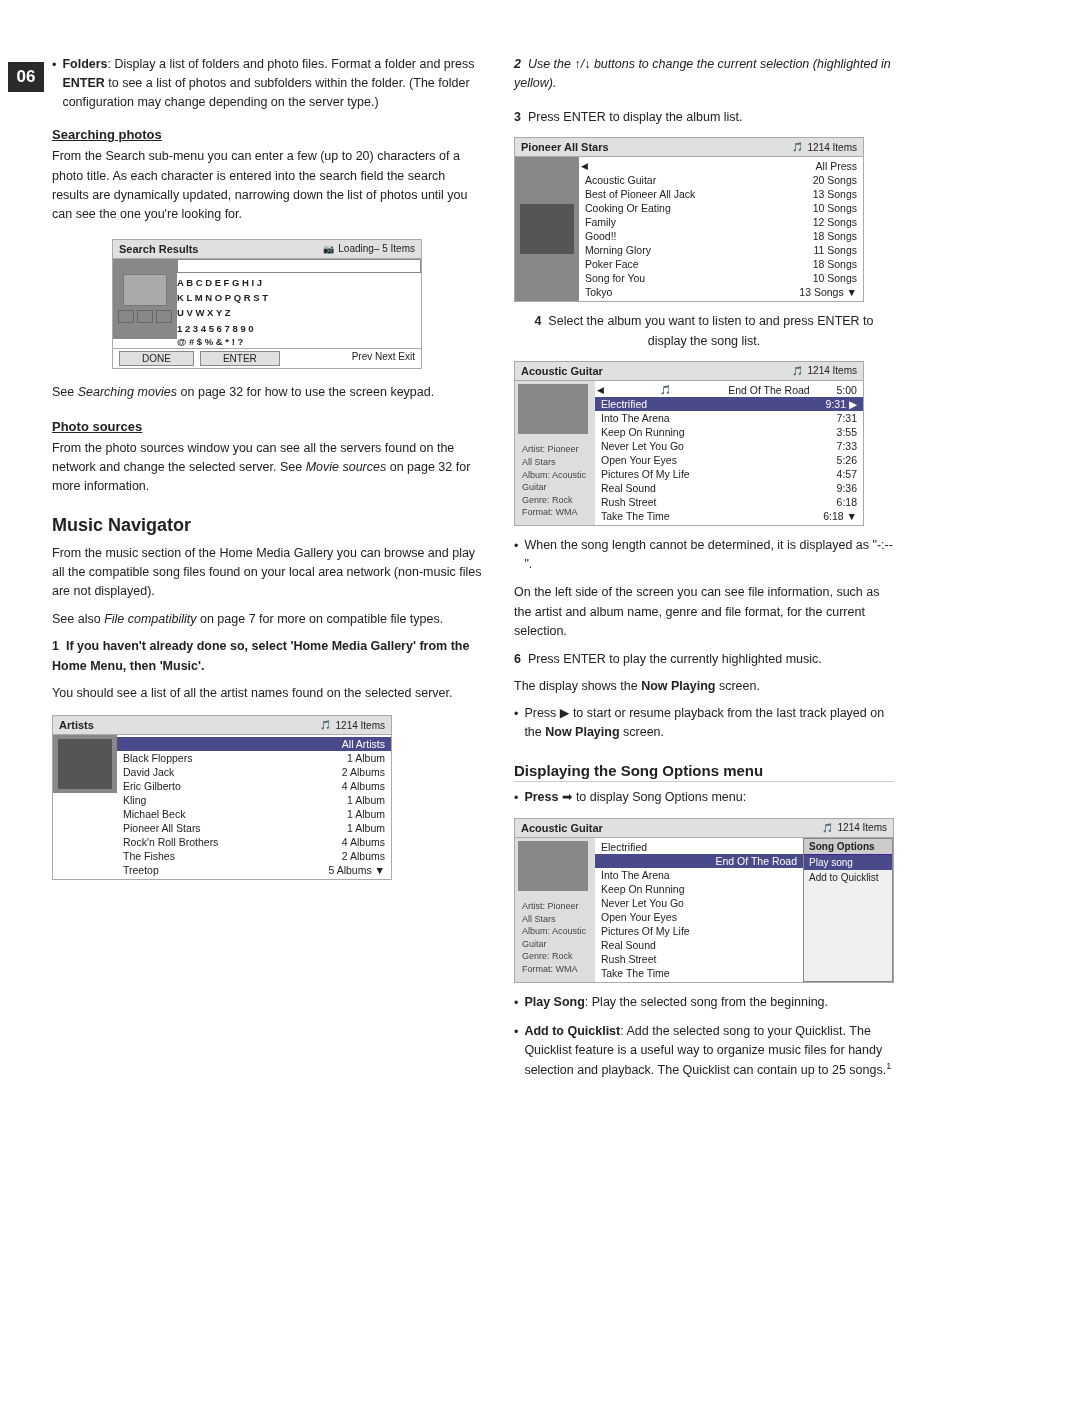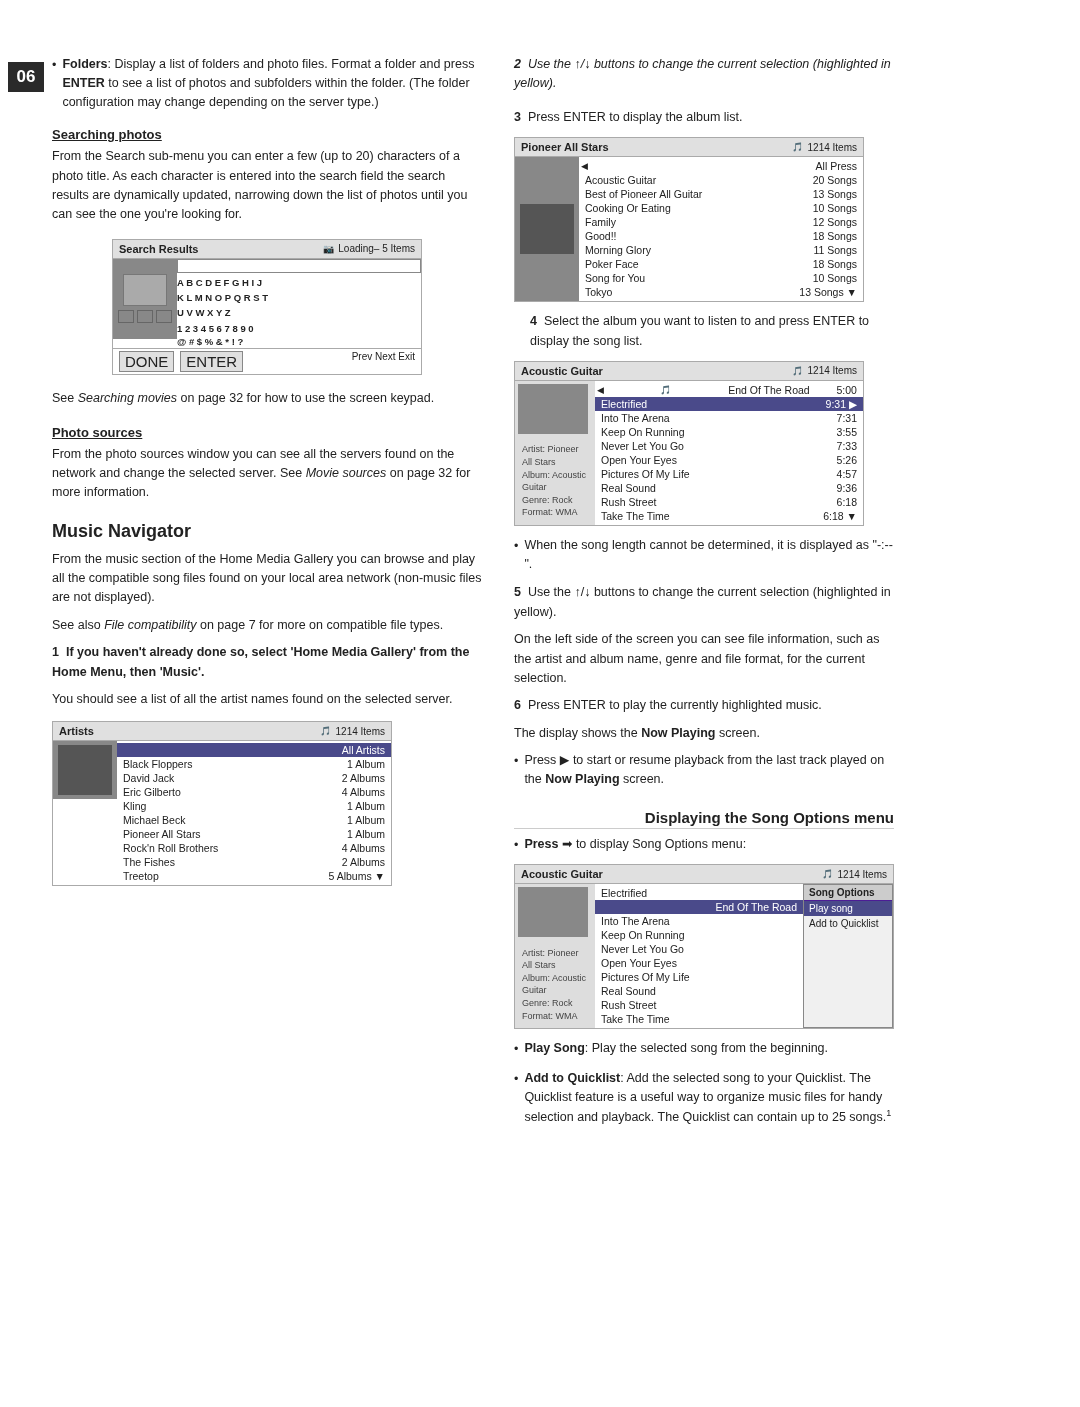--- a/index.html
+++ b/index.html
@@ -212,22 +212,22 @@
       border-top: 1px solid #aaa;
       padding: 2px 6px;
       display: flex;
       justify-content: space-between;
       font-size: 10px;
     }
 
     .search-footer-btn {
       background: #e0e0e0;
       border: 1px solid #888;
-      font-size: 15px;
-      padding: 1px 5px;
+      font-size: 10px;
+      padding: 1px 22px;
     }
 
     
     .artists-screenshot {
       border: 1px solid #aaa;
       background: #fff;
       margin: 12px 0;
       width: 340px;
       font-size: 11px;
     }
@@ -243,21 +243,20 @@
       margin-bottom: 8px;
     }
 
     .sub-section-title {
       font-size: 15px;
       font-weight: bold;
       margin-top: 20px;
       margin-bottom: 6px;
       border-bottom: 1px solid #ccc;
       padding-bottom: 2px;
-      text-align: right;
     }
 
     
     .right-screenshot {
       border: 1px solid #aaa;
       background: #fff;
       margin: 10px 0;
       width: 350px;
       font-size: 11px;
     }
@@ -440,21 +439,21 @@
           </div>
           <div class="screenshot-list">
             <div class="screenshot-list-item" style="padding-left:2px;">
               <span style="font-size:9px;">◀</span>&nbsp;<span>All Press</span>
             </div>
             <div class="screenshot-list-item">
                 <span>Acoustic Guitar</span>
                 <span>20 Songs</span>
               </div>
             <div class="screenshot-list-item">
-                <span>Best of Pioneer All Guitar</span>
+                <span>Best of Pioneer All Jack</span>
                 <span>13 Songs</span>
               </div>
             <div class="screenshot-list-item">
                 <span>Cooking Or Eating</span>
                 <span>10 Songs</span>
               </div>
             <div class="screenshot-list-item">
                 <span>Family</span>
                 <span>12 Songs</span>
               </div>
@@ -475,21 +474,21 @@
                 <span>10 Songs</span>
               </div>
             <div class="screenshot-list-item">
                 <span>Tokyo</span>
                 <span>13 Songs ▼</span>
               </div>
           </div>
         </div>
       </div>
 
-      <div class="body-text" style="margin:10px 16px 8px;">
+      <div class="body-text" style="margin:10px 0 8px;text-align:center;">
         <span class="bold">4</span>&nbsp;&nbsp;<span>Select the album you want to listen to and press ENTER to display the song list.</span>
       </div>
 
       <div class="right-screenshot">
         <div class="screenshot-header">
           <span>Acoustic Guitar</span>
           <span class="screenshot-header-right">
             <span style="font-size:9px;">🎵</span>
             <span>1214 Items</span>
           </span>
@@ -546,23 +545,20 @@
               </div>
           </div>
         </div>
       </div>
 
       <div class="bullet-para" style="margin-top:8px;">
         <span class="bullet-dot">•</span>
         <span>When the song length cannot be determined, it is displayed as "-:--".</span>
       </div>
 
-      <div class="body-text" style="margin-top:10px;">
-        <span class="bold">5</span>&nbsp;&nbsp;<span>Use the ↑/↓ buttons to change the current selection (highlighted in yellow).</span>
-      </div>
       <div class="body-text">On the left side of the screen you can see file information, such as the artist and album name, genre and file format, for the current selection.</div>
 
       <div class="body-text" style="margin-top:8px;">
         <span class="bold">6</span>&nbsp;&nbsp;<span>Press ENTER to play the currently highlighted music.</span>
       </div>
       <div class="body-text">
         <span>The display shows the </span><span class="bold">Now Playing</span><span> screen.</span>
       </div>
 
       <div class="bullet-para">

